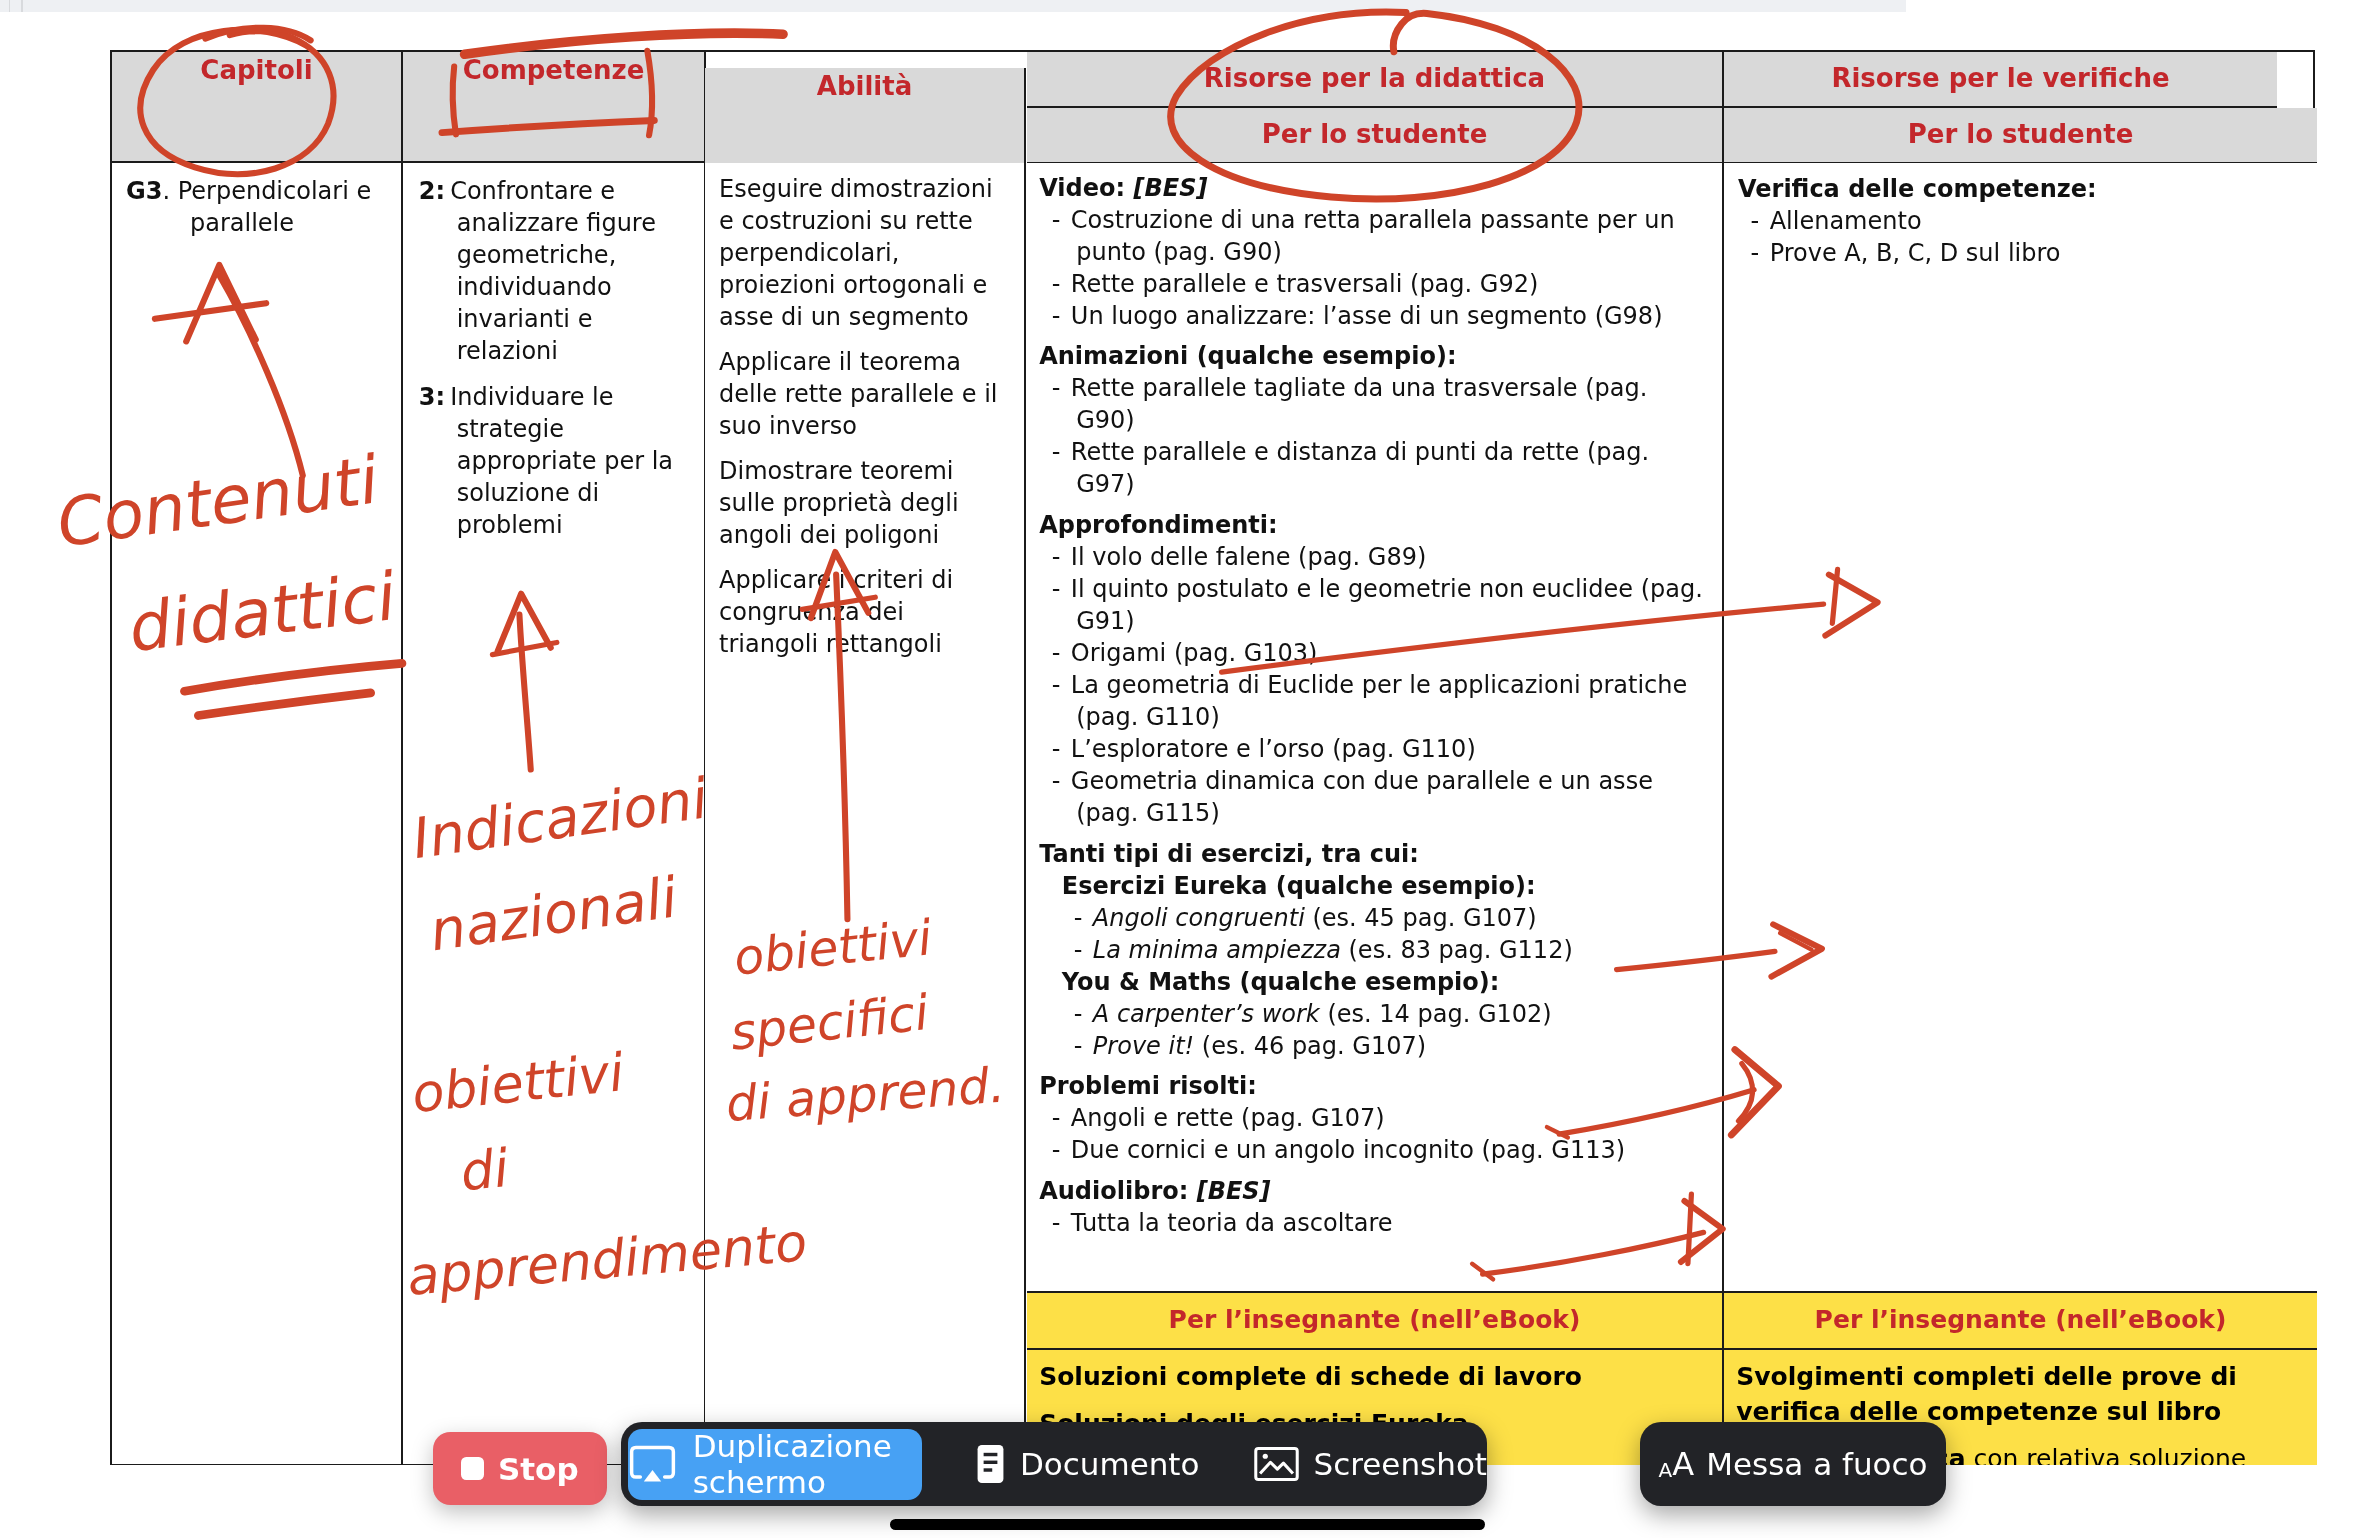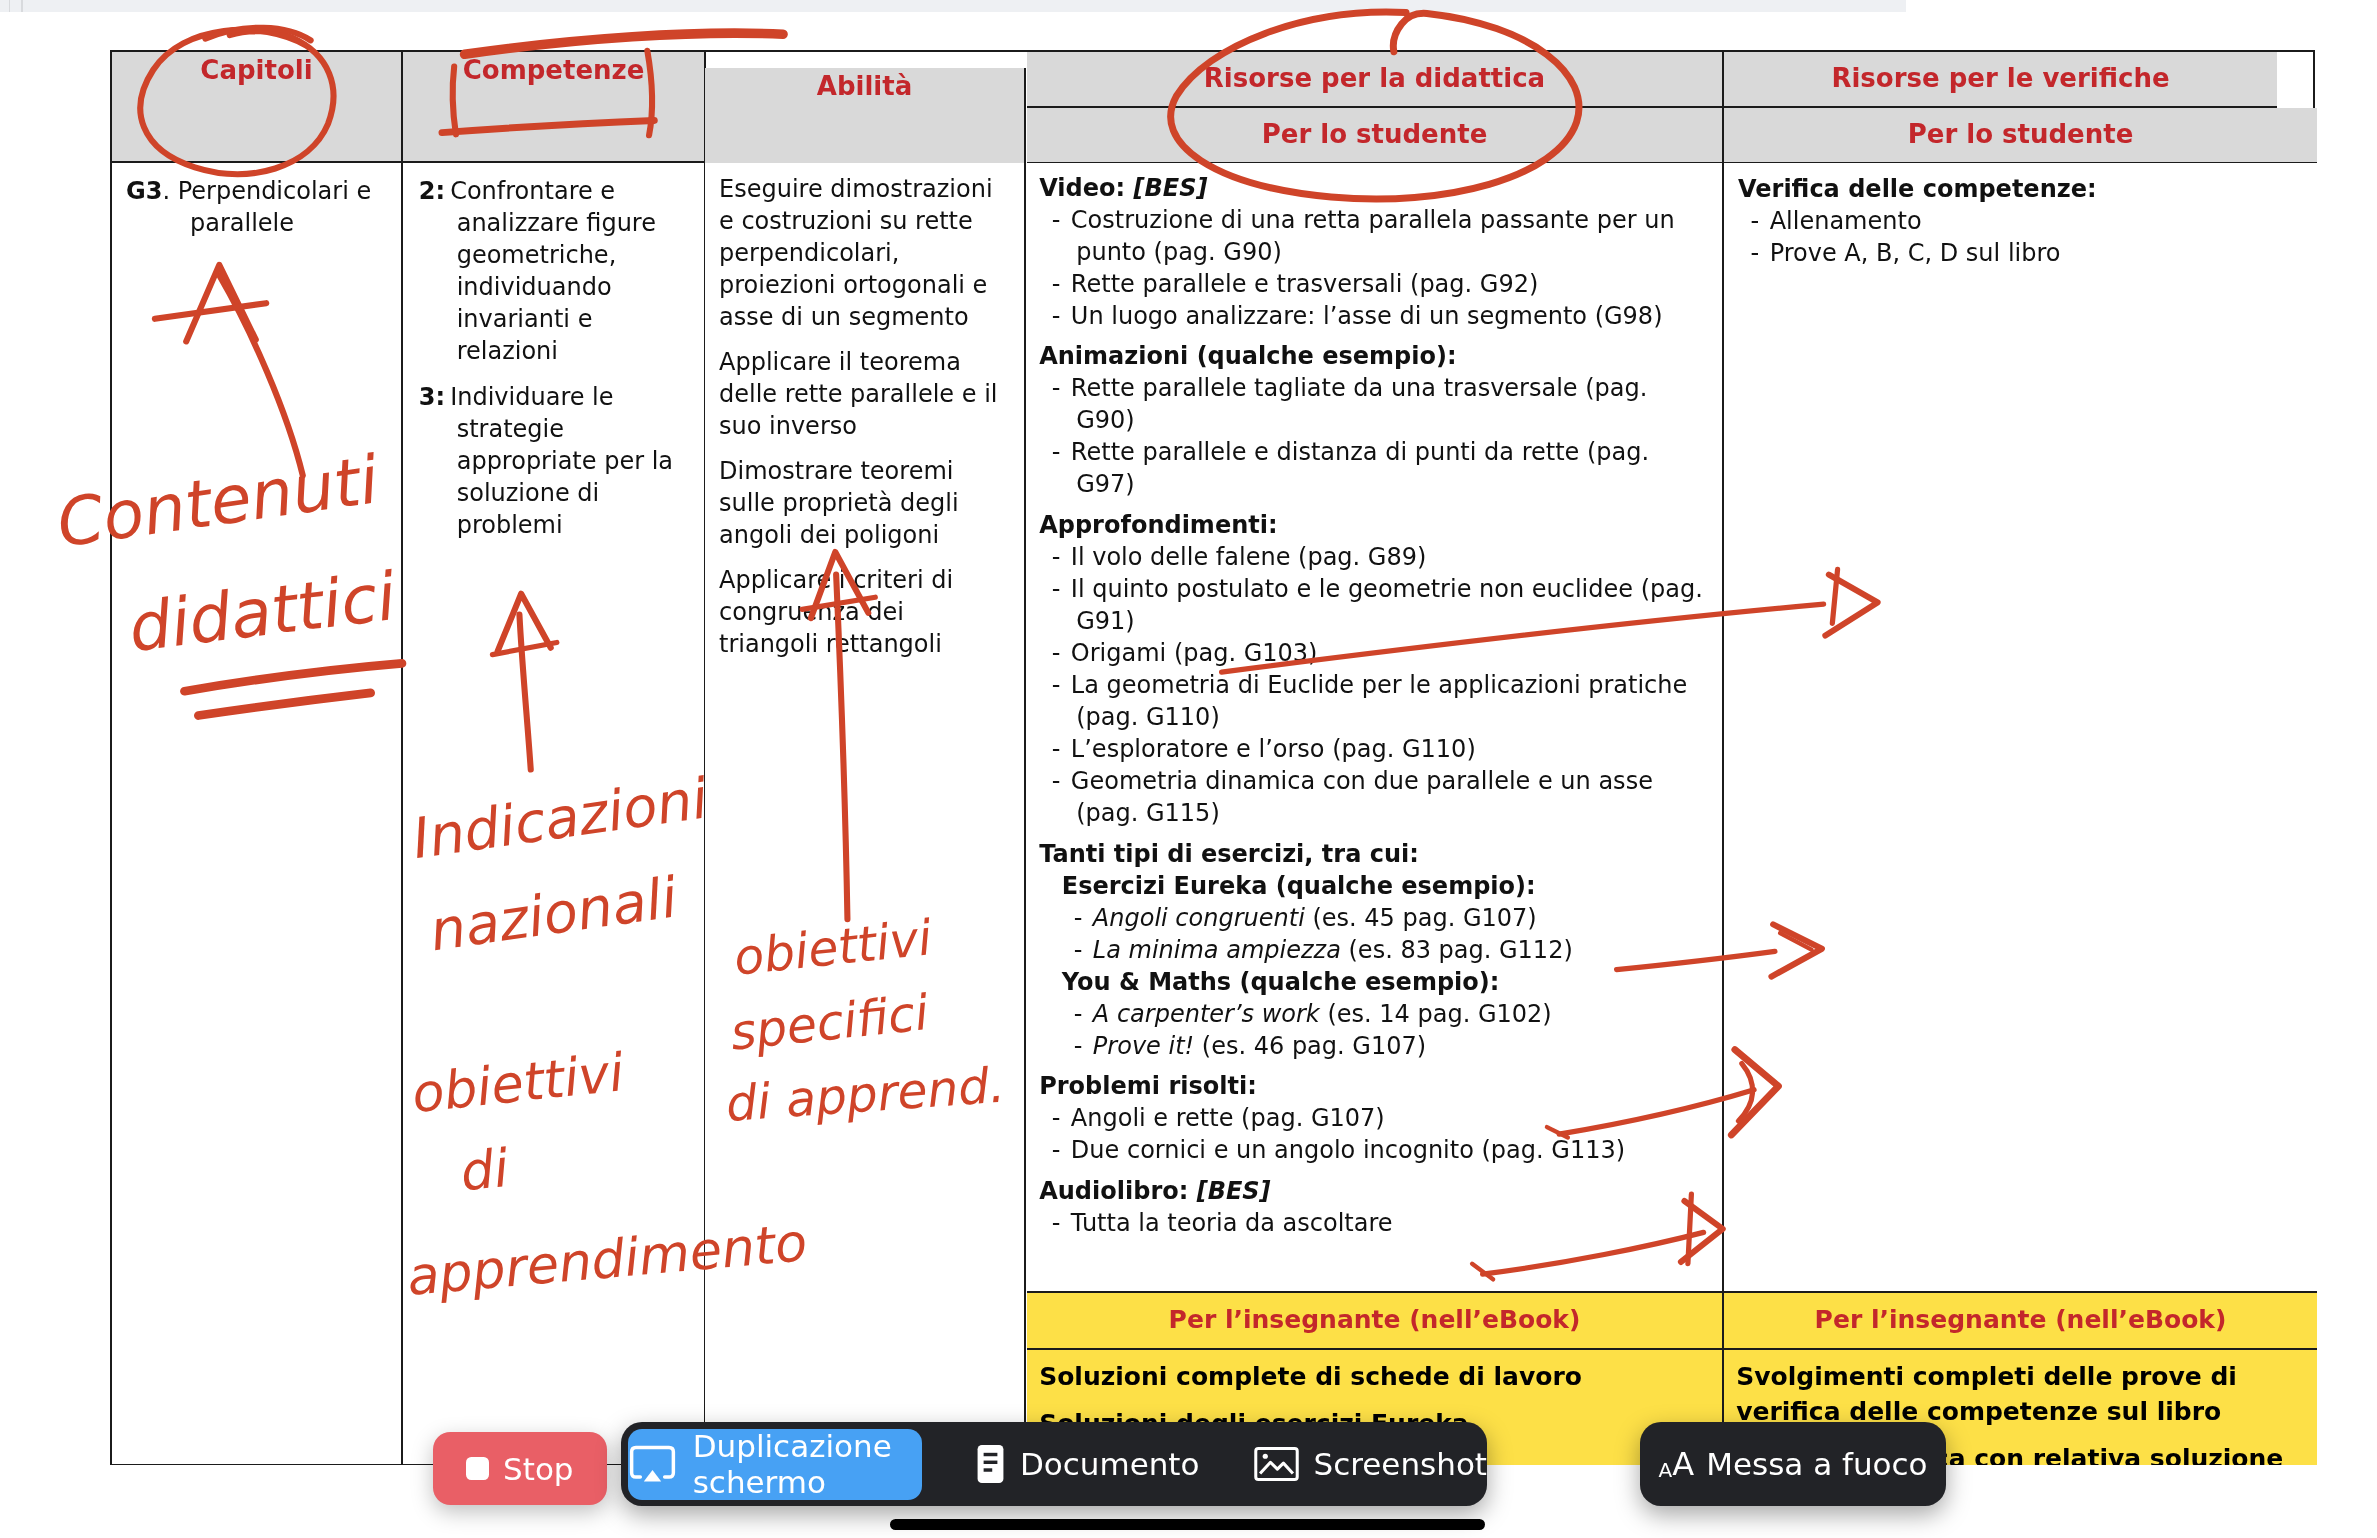--- a/index.html
+++ b/index.html
@@ -37,32 +37,32 @@
   .sec-title{font-weight:bold;margin:8.7px 0 0 0;}
   .sec-title.first{margin-top:0;}
   .it{padding-left:37px;text-indent:-24.4px;margin:0;}
   .d{margin-right:10.4px;}
   .grp-title{font-weight:bold;padding-left:22.6px;margin:0;}
   .grp .it{padding-left:59px;}
   .ver{padding:10.4px 8.7px 0 14px;}
   .ytitle{line-height:54px;}
   .ybody{padding:8.7px 12.2px 0 12.2px;font-size:25px;line-height:35px;}
   .ybody p{margin:0 0 12.2px 0;font-weight:bold;}
-  .ybody .reg{font-weight:bold;}
+  .ybody .reg{font-weight:normal;}
 
   
   .ink{position:absolute;left:0;top:0;z-index:5;pointer-events:none;}
   .ink path,.ink text{pointer-events:none;}
   .hand{font-family:"DejaVu Sans","Liberation Sans",sans-serif;font-style:italic;}
 
   
   .toolbar-stop{position:absolute;left:433px;top:1432px;width:174px;height:73px;
     background:#e95f66;border-radius:17.4px;z-index:10;display:flex;align-items:center;
     justify-content:center;gap:14px;color:#fff;font-size:31px;
-    box-shadow:0 7px 21px rgba(0,0,0,.25);cursor:pointer;}
+    box-shadow:0 7px 21px rgba(0,0,0,.25);cursor:pointer;font-weight:bold;}
   .stop-sq{width:22.6px;height:22.6px;background:#fff;border-radius:5.2px;}
   .panel{position:absolute;top:1422px;height:84px;background:#222327;border-radius:21px;
     z-index:10;display:flex;align-items:center;color:#fff;font-size:31px;
     box-shadow:0 8.7px 24.4px rgba(0,0,0,.35);}
   .panel1{left:621px;width:866px;padding:0;gap:8px;}
   .bluebtn{margin-left:7px;width:423px;height:71px;background:#47a1f4;border-radius:14px;
     display:flex;align-items:center;justify-content:center;gap:15.7px;cursor:pointer;}
   .titem{display:flex;align-items:center;gap:14px;margin-left:45px;cursor:pointer;}
   .panel2{left:1640px;width:306px;justify-content:center;gap:12.2px;cursor:pointer;}
   .aa{display:flex;align-items:flex-end;line-height:1;}

